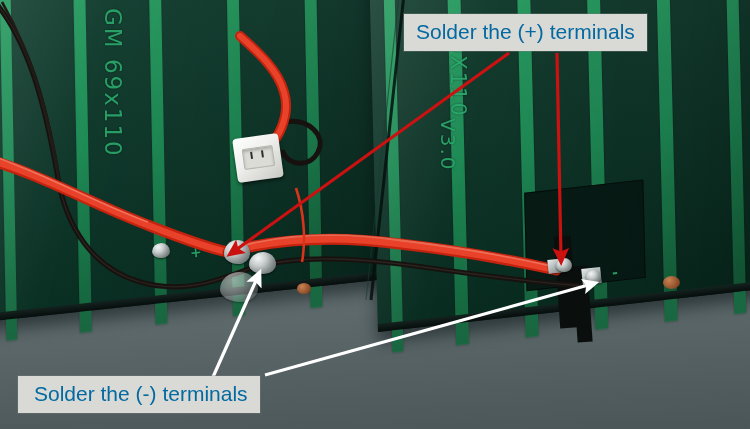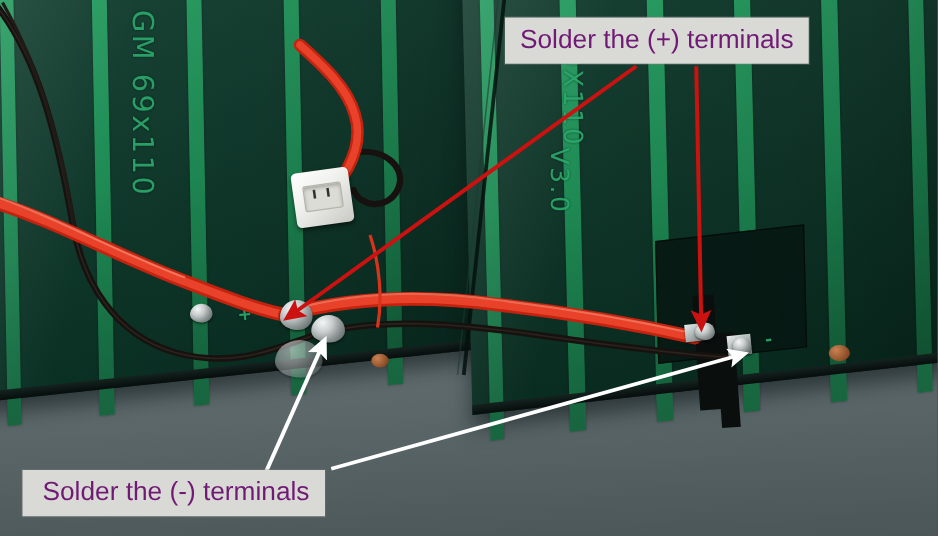--- a/index.html
+++ b/index.html
@@ -204,21 +204,21 @@
   .conn-pin {
     position: absolute;
     width: 2px; height: 7px;
     background: #32302c;
   }
 
   
   .callout {
     position: absolute;
     background: #d9d9d5;
-    color: #701a75;
+    color: #0369a1;
     font-size: 21px;
     line-height: 1;
     padding: 7px 12px 9px 12px;
     white-space: nowrap;
     box-shadow: 0 0 0 1px rgba(120,125,125,0.35);
   }
   .callout-plus { left: 404px; top: 14px; }
   .callout-minus { left: 18px; top: 376px; padding-left: 16px; }
 </style>
 </head>

